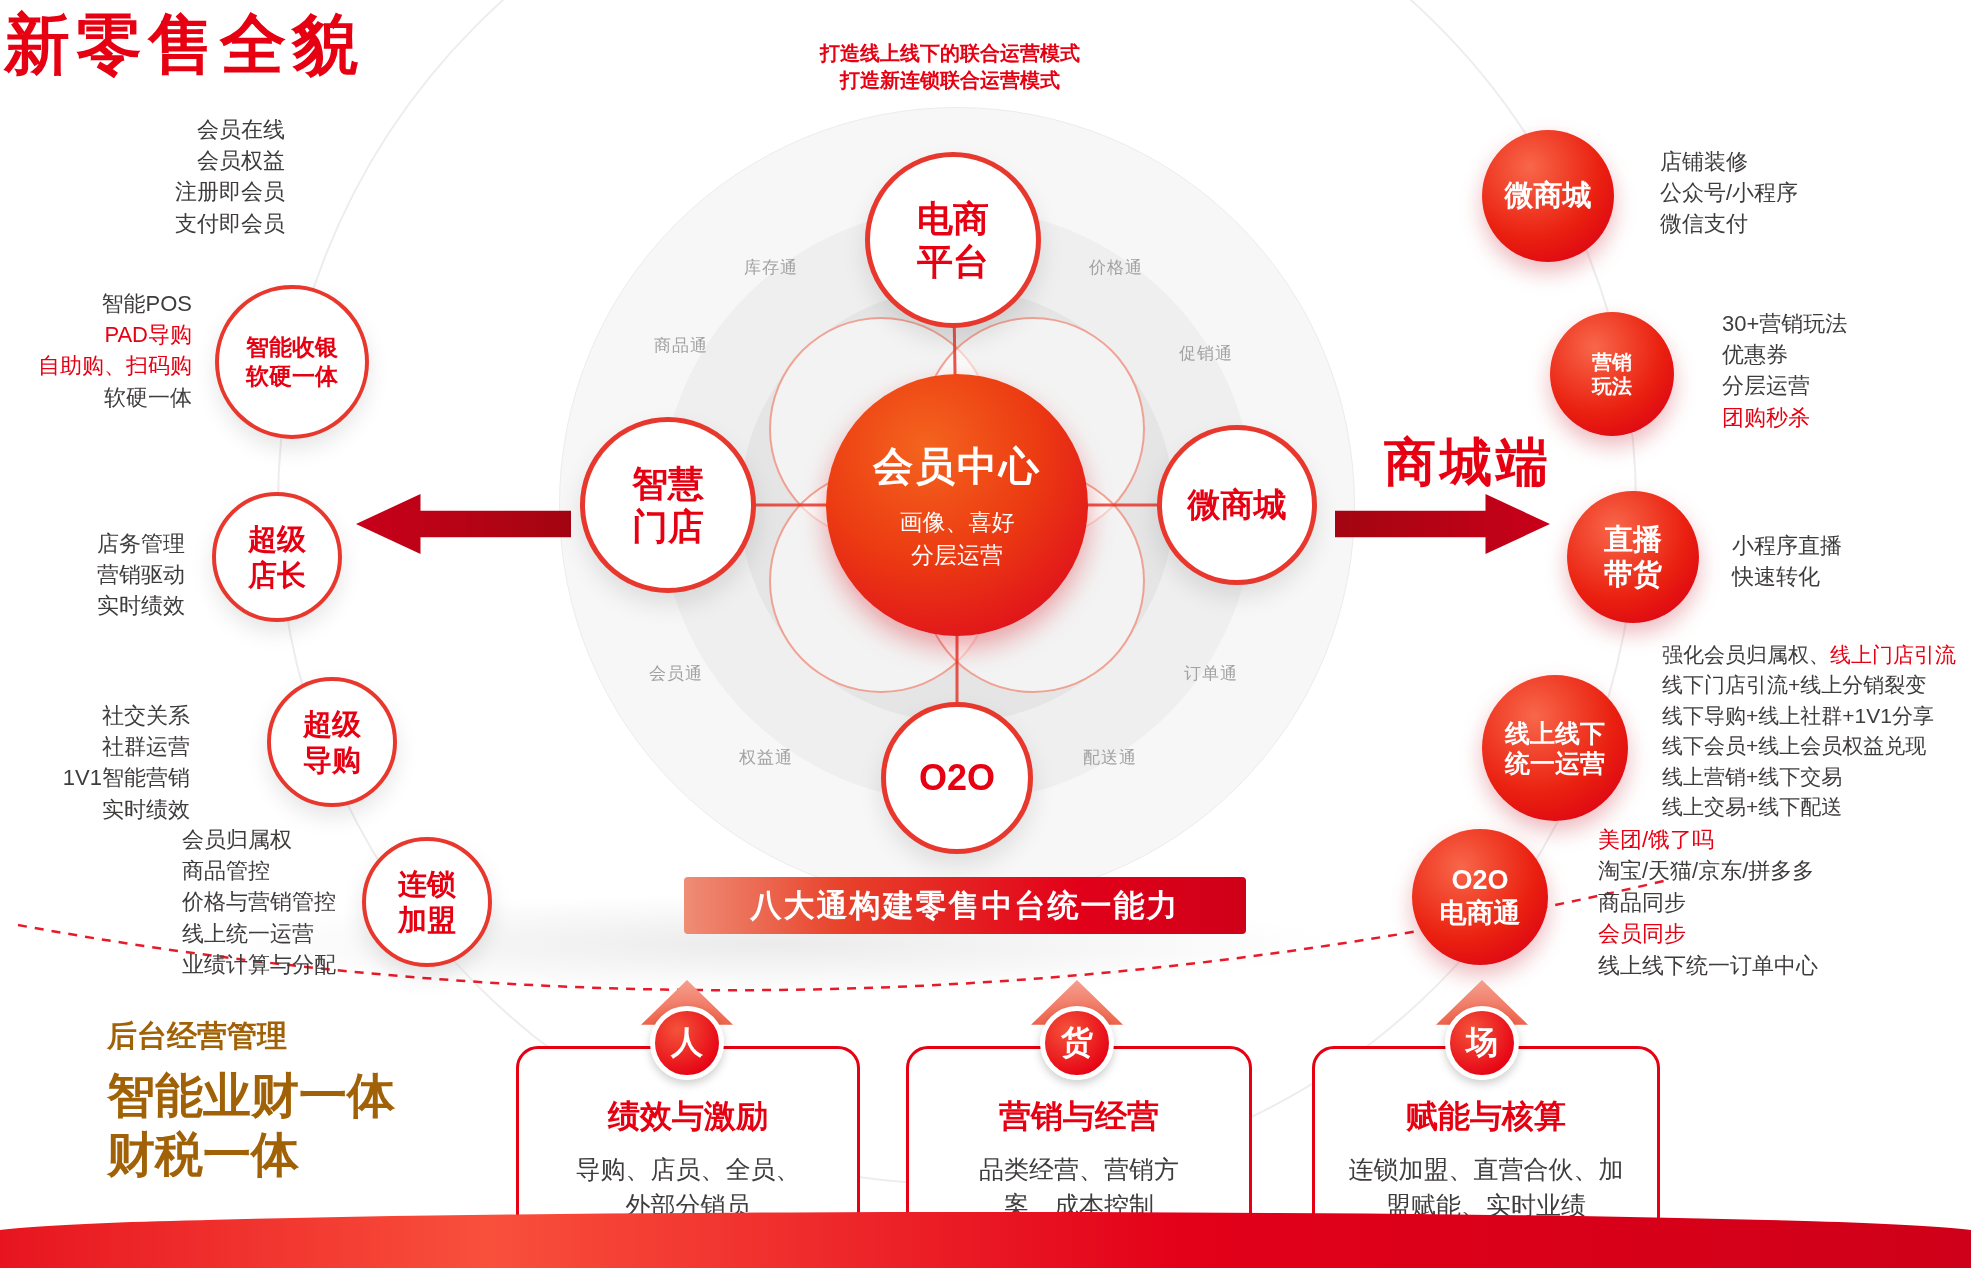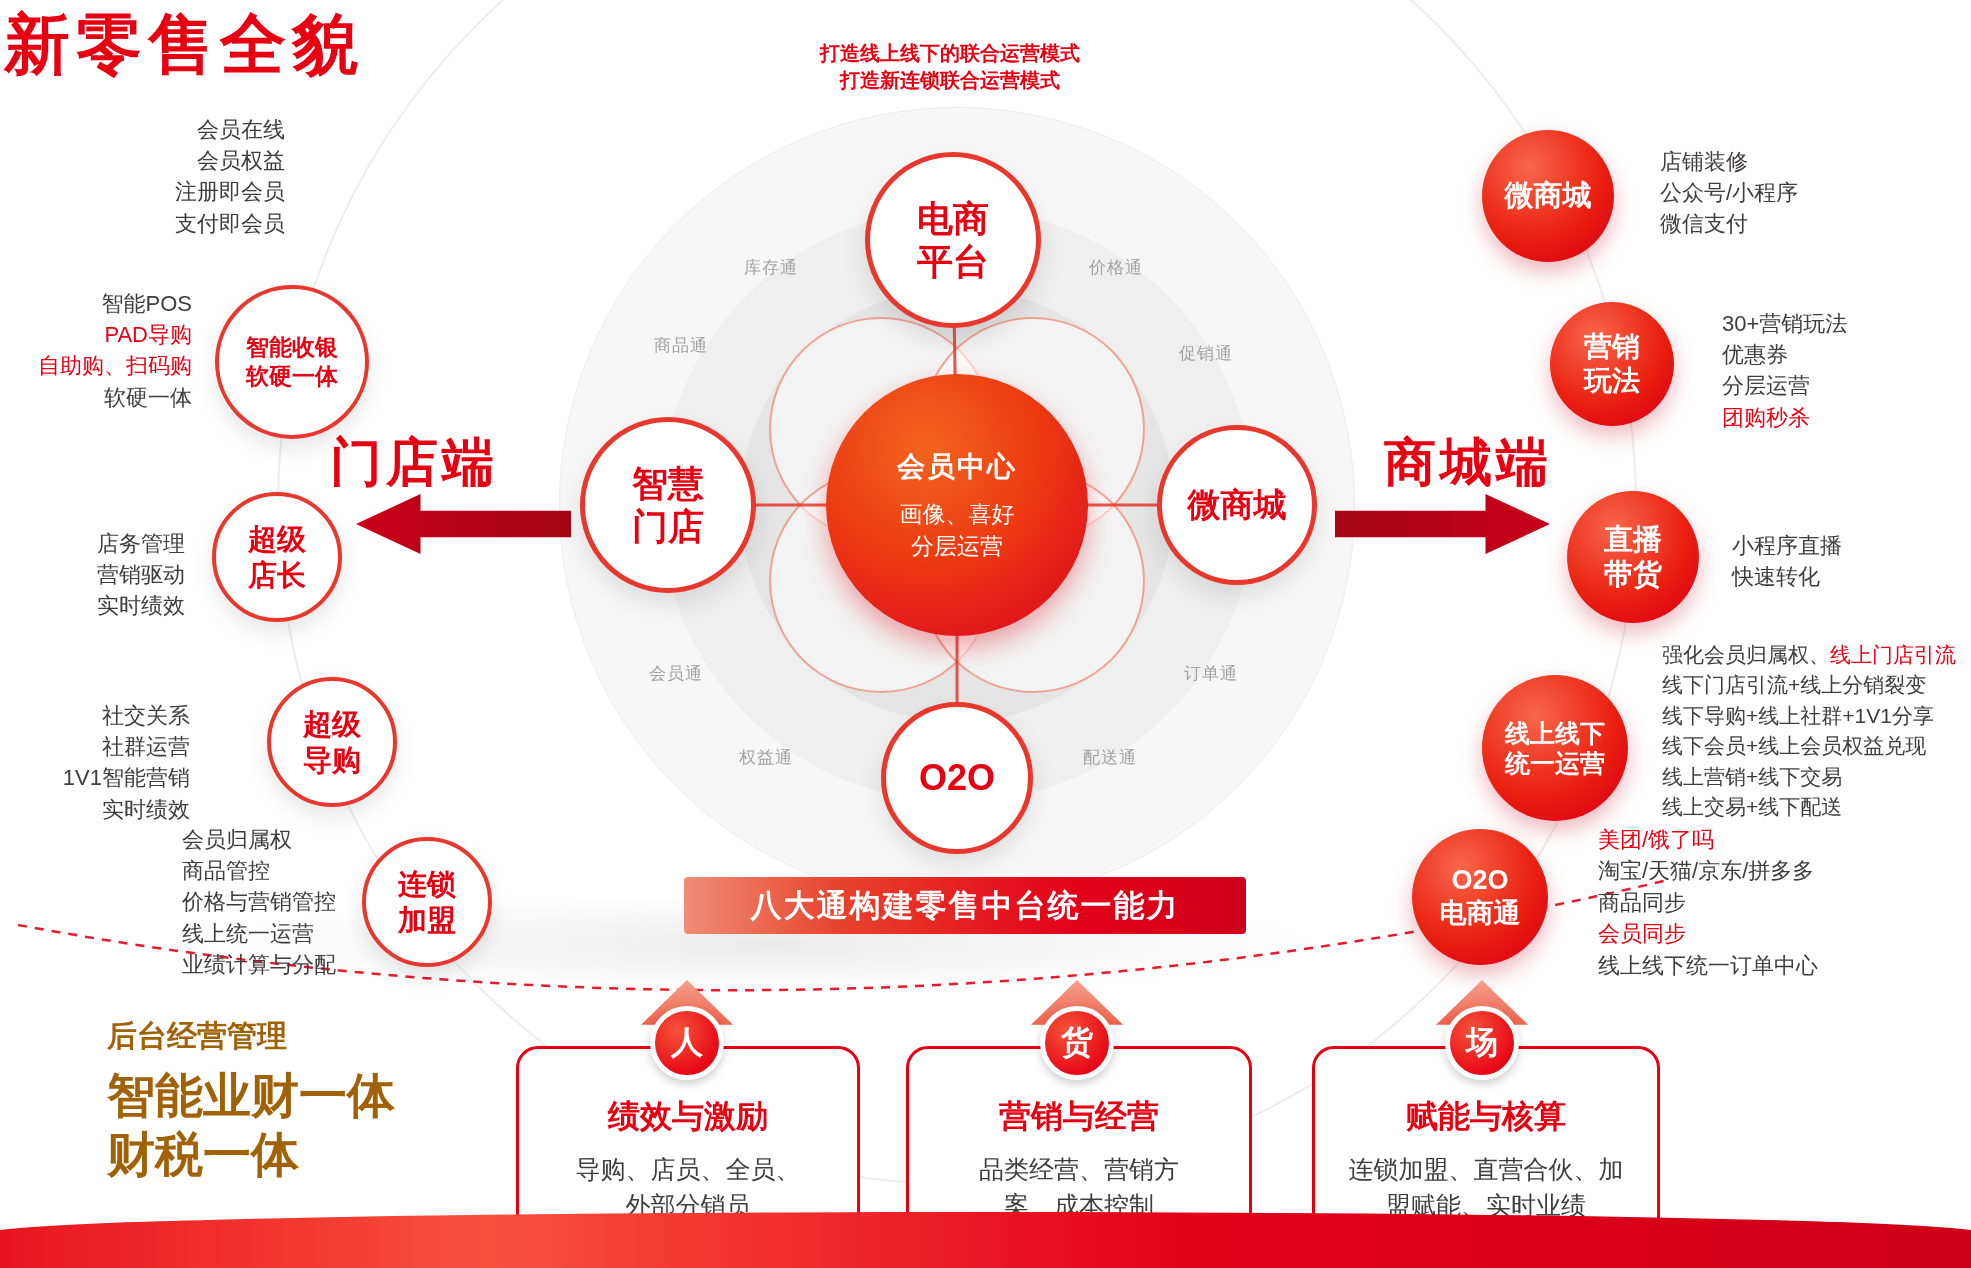--- a/index.html
+++ b/index.html
@@ -25,21 +25,21 @@
   #petal-sw{left:769px;top:469px}#petal-se{left:921px;top:469px}
   #connector-svg,#arc-svg{position:absolute;left:0;top:0}
   #ellipse-gray{position:absolute;left:20px;top:878px;width:1500px;height:132px;background:radial-gradient(ellipse closest-side,#ebebeb 0%,rgba(235,235,235,0) 75%)}
 
   
   #page-title{position:absolute;left:4px;top:0;font-size:66px;font-weight:bold;color:#e60012;letter-spacing:6px}
   #subtitle{position:absolute;left:600px;top:40px;width:700px;text-align:center;color:#e60012;font-weight:bold;font-size:20px;line-height:1.35}
 
   
   #center-circle{left:826px;top:374px;width:262px;height:262px;background:radial-gradient(circle at 38% 28%,#f4641e 0%,#ec3b12 45%,#df0f1c 85%);color:#fff;box-shadow:0 12px 26px rgba(216,10,20,.35)}
-  #center-title{font-size:28px;font-weight:bold;margin-bottom:12px;letter-spacing:2px}
+  #center-title{font-size:40px;font-weight:bold;margin-bottom:12px;letter-spacing:2px}
   .center-sub{font-size:23px;line-height:1.4}
   #sat-ecom{left:865px;top:152px;width:176px;height:176px;font-size:36px}
   #sat-store{left:580px;top:417px;width:176px;height:176px;font-size:36px}
   #sat-mall{left:1157px;top:425px;width:160px;height:160px;font-size:33px}
   #sat-o2o{left:881px;top:702px;width:152px;height:152px;font-size:36px}
 
   
   #rl-0{left:744px;top:256px}#rl-1{left:1089px;top:256px}
   #rl-2{left:654px;top:334px}#rl-3{left:1179px;top:342px}
   #rl-4{left:649px;top:662px}#rl-5{left:1184px;top:662px}
@@ -59,21 +59,21 @@
   #l3{left:267px;top:677px;width:130px;height:130px;font-size:29px}
   #l4{left:362px;top:837px;width:130px;height:130px;font-size:29px}
   #lb0{left:95px;top:114px;width:190px}
   #lb1{left:20px;top:288px;width:172px}
   #lb2{left:75px;top:528px;width:110px}
   #lb3{left:55px;top:700px;width:135px}
   #lb4{left:182px;top:824px;width:170px}
 
   
   #r0{left:1482px;top:130px;width:132px;height:132px;font-size:29px}
-  #r1{left:1550px;top:302px;width:124px;height:124px;font-size:28px}
+  #r1{left:1550px;top:312px;width:124px;height:124px;font-size:20px}
   #r2{left:1567px;top:491px;width:132px;height:132px;font-size:29px}
   #r3{left:1482px;top:675px;width:146px;height:146px;font-size:25px}
   #r4{left:1412px;top:829px;width:136px;height:136px;font-size:27px}
   #rb0{left:1660px;top:146px}
   #rb1{left:1722px;top:308px}
   #rb2{left:1732px;top:530px}
   #rb3{left:1662px;top:640px;font-size:21px;line-height:1.45}
   #rb4{left:1598px;top:824px;line-height:1.43}
 
   
@@ -122,21 +122,20 @@
   <svg id="arc-svg" width="1971" height="1268">
     <path d="M 18 925 Q 840 1075 1668 880" fill="none" stroke="#e60012" stroke-width="2.5" stroke-dasharray="9 8" opacity="0.9"></path>
   </svg>
 
   <div id="page-title">新零售全貌</div>
   <div id="subtitle">
     <div>打造线上线下的联合运营模式</div>
     <div>打造新连锁联合运营模式</div>
   </div>
 
-  <div class="side-label" id="store-side-label">门店端</div>
   <div id="arrow-left"></div>
   <div class="side-label" id="mall-side-label">商城端</div>
   <div id="arrow-right"></div>
 
   <div class="circle sat" id="sat-ecom">
     <div>电商</div>
     <div>平台</div>
   </div>
   <div class="circle sat" id="sat-store">
     <div>智慧</div>

